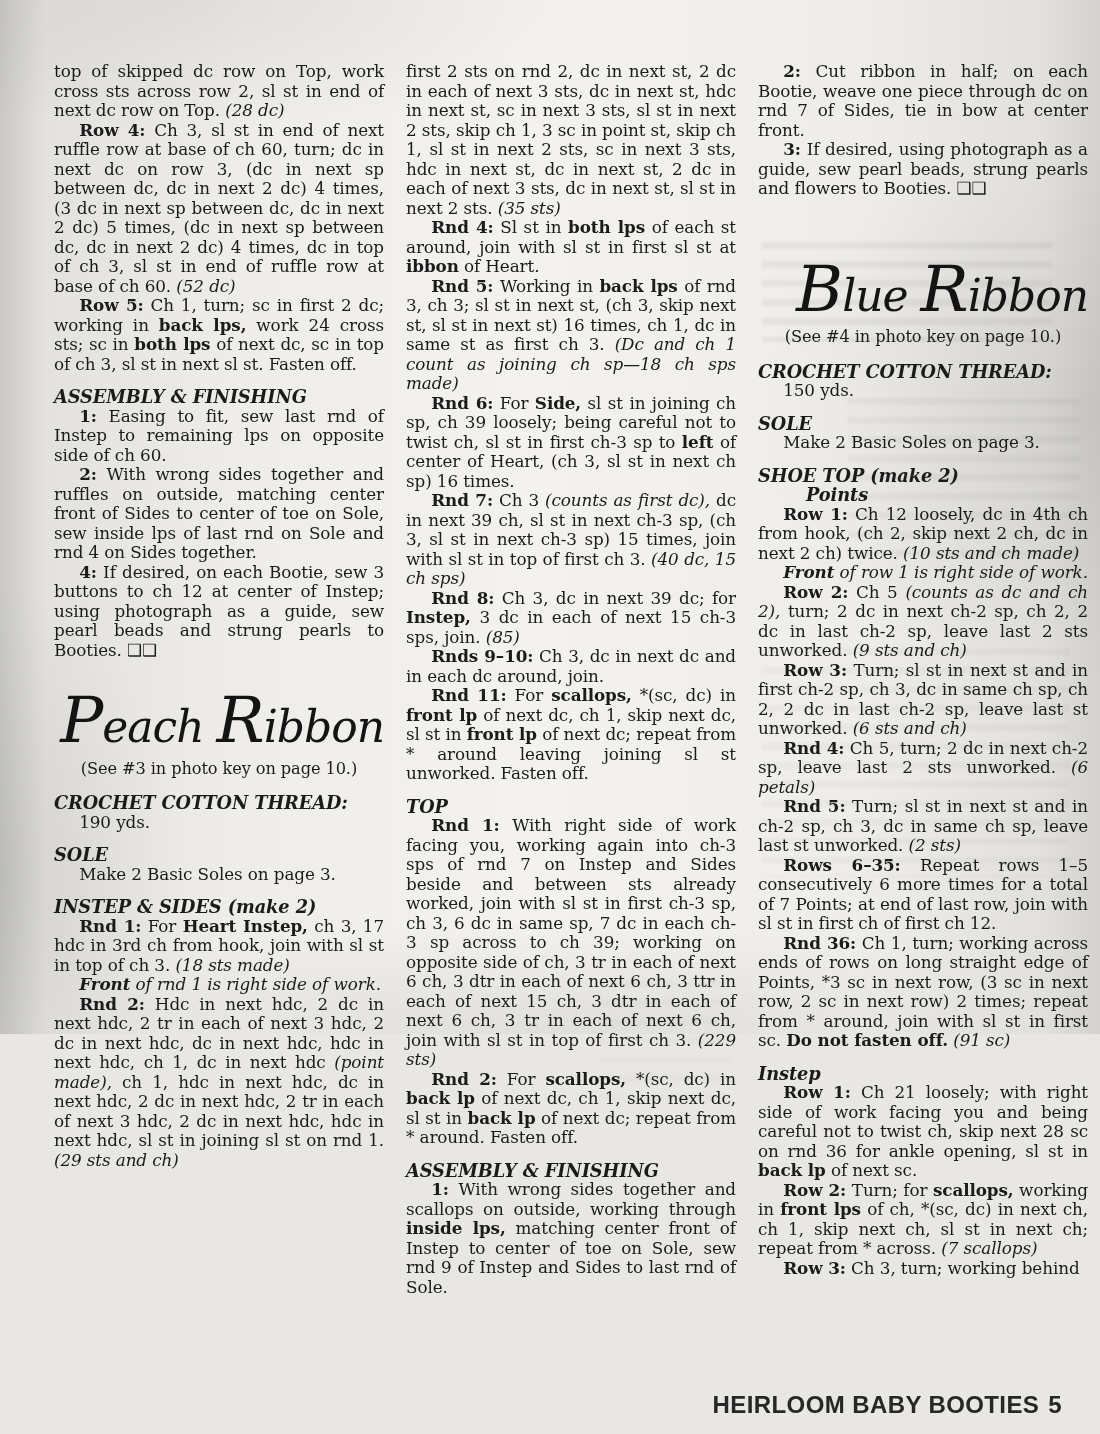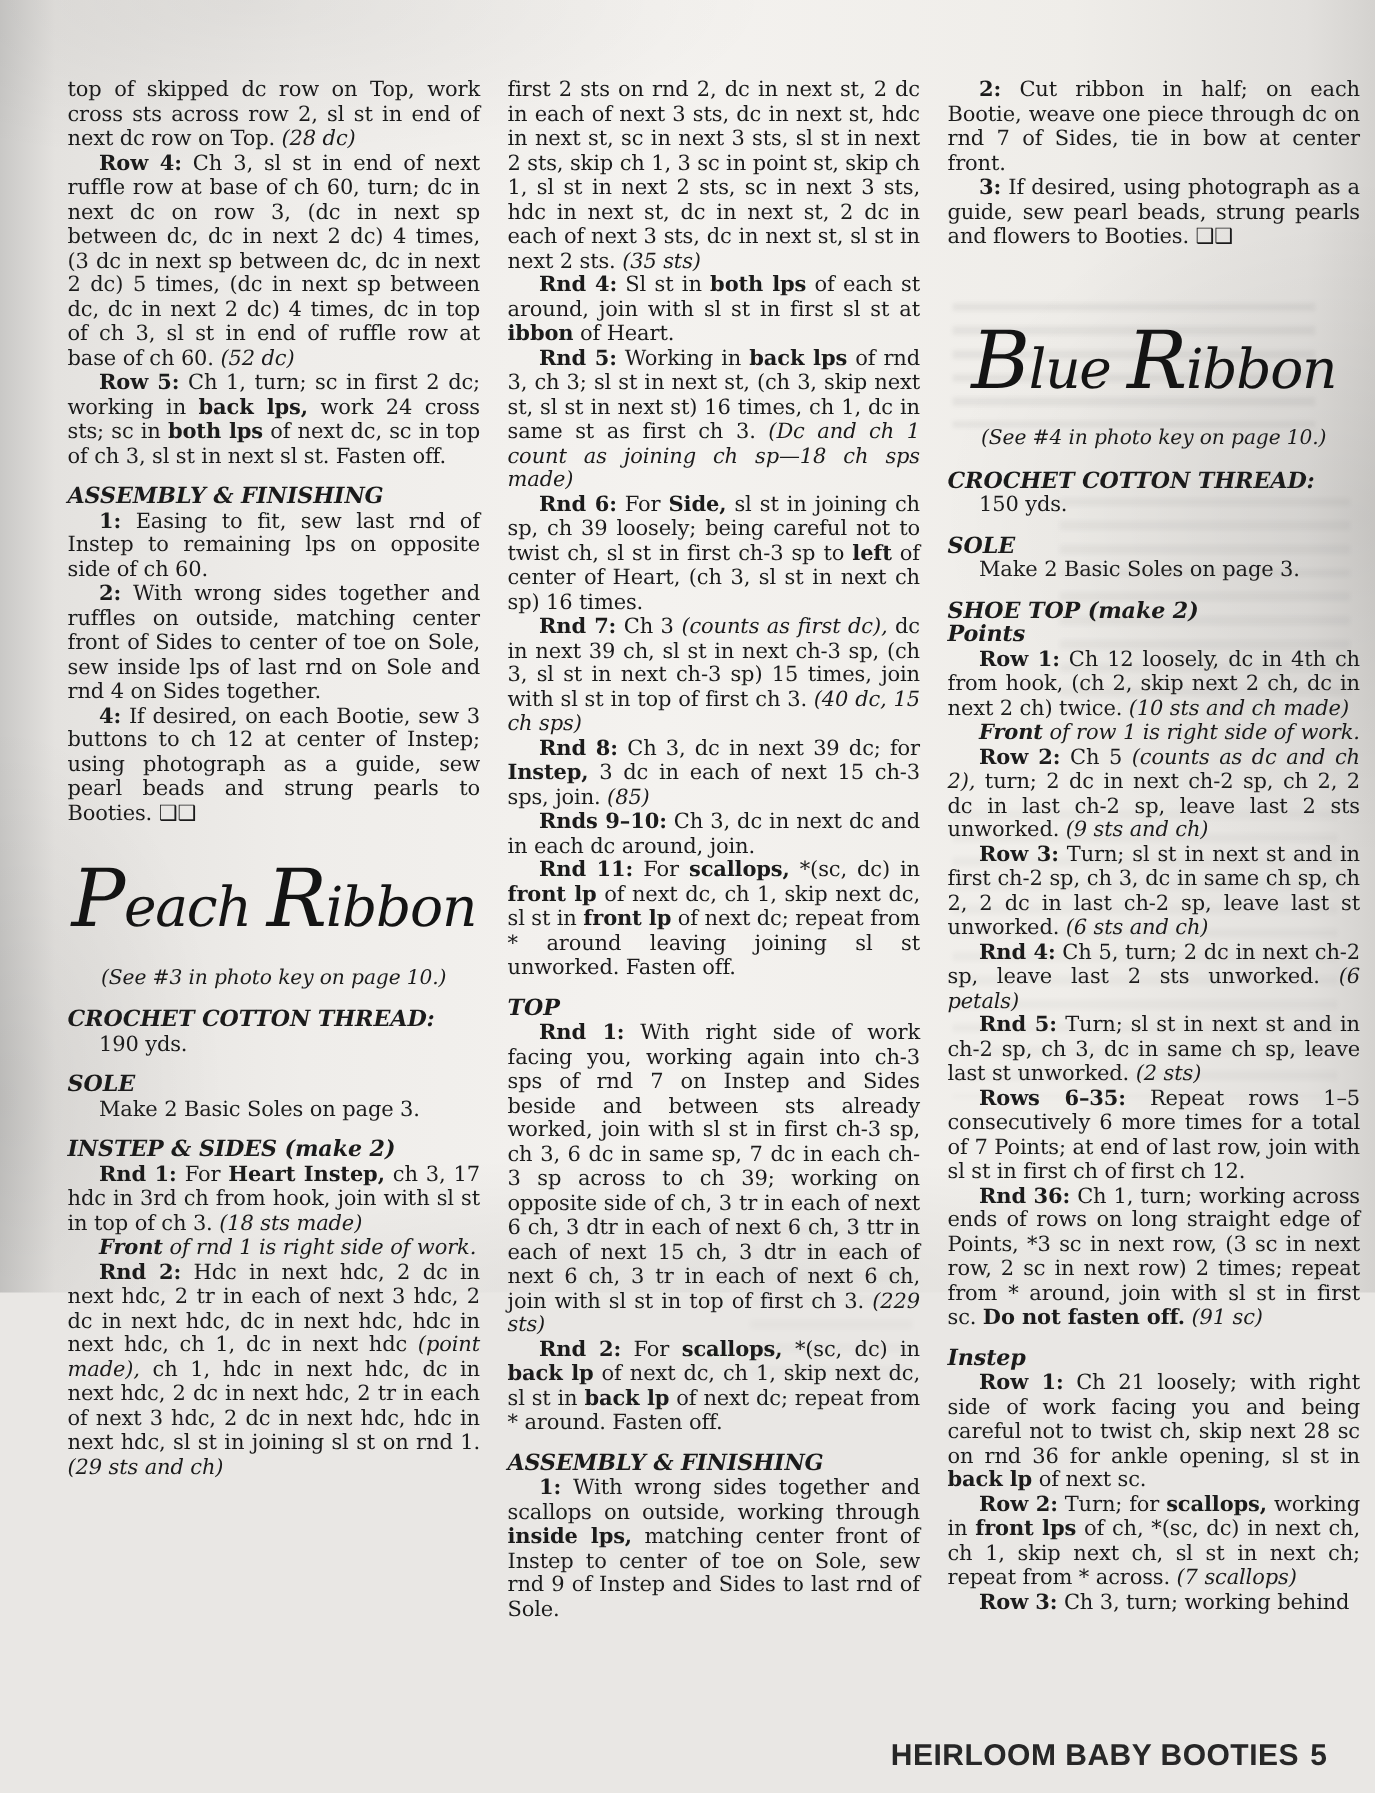--- a/index.html
+++ b/index.html
@@ -42,40 +42,39 @@
   .t-h {
     font-weight: bold; font-style: italic;
     font-size: 17.8px;
     margin-top: 13px;
     text-align: left; text-indent: 0;
   }
   .t-h2 {
     font-weight: bold; font-style: italic;
     font-size: 17.8px;
     margin-top: 0;
-    text-align: left; text-indent: 0;
+    text-align: left; text-indent: 0; margin-left: 48px;
   }
   .t-s {
     font-style: italic;
     font-size: 44px;
     line-height: 1.15;
-    text-align: center;
+    text-align: right;
     text-indent: 0;
     margin: 42px 0 4px;
     letter-spacing: -1px;
     color: #141414;
   }
   .t-s .cap { font-size: 64px; line-height: 0; }
   .gap-lg { margin-top: 72px; }
   .t-c {
-    font-style: italic;
     font-size: 16.2px;
     text-align: center;
     text-indent: 0;
-    margin: 19px 0 15px;
+    margin: 6px 0 15px;
   }
   .footer {
     position: absolute;
     top: 1391px; right: 38px;
     font-family: "Liberation Sans", sans-serif;
     font-size: 24px;
     font-weight: bold;
     letter-spacing: 0.4px;
     color: #272727;
   }

